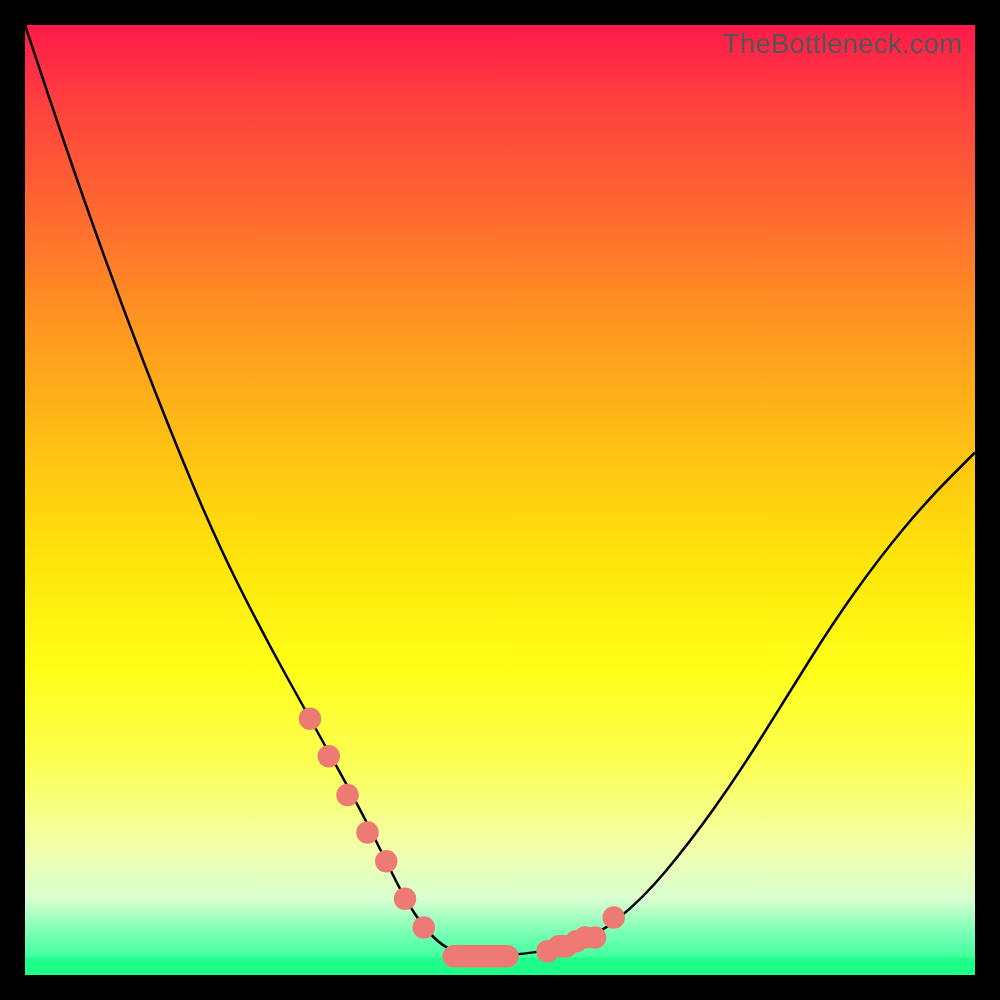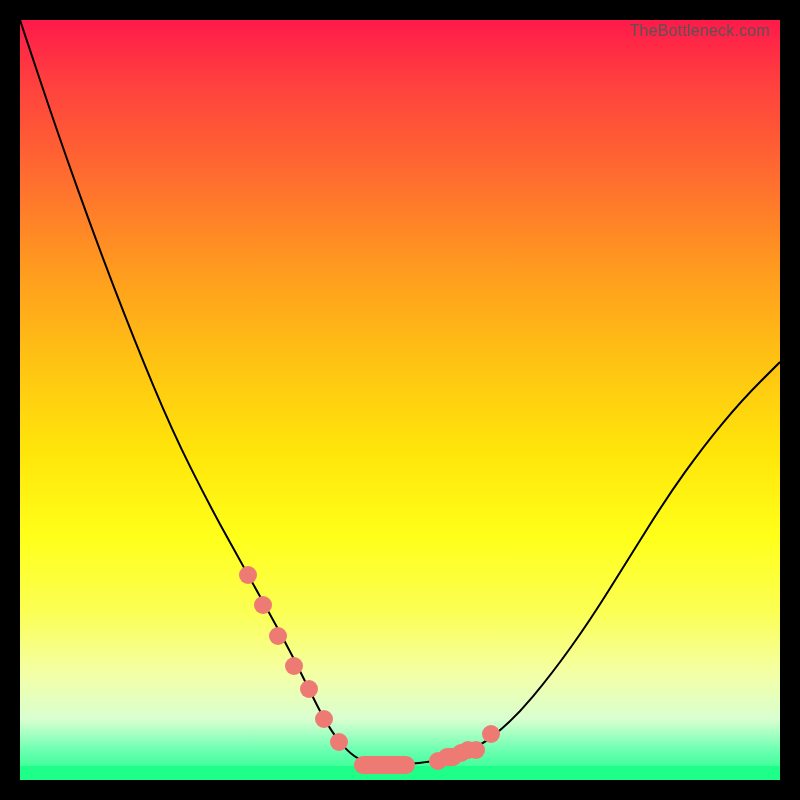--- a/index.html
+++ b/index.html
@@ -53,21 +53,21 @@
     left: 0;
     width: 100%;
     bottom: 0;
     height: 14px;
     background: #1eff8a;
   }
   .attribution {
     position: absolute;
     top: 2px;
     right: 10px;
-    font-size: 16px;
+    font-size: 22px;
     font-weight: 500;
     letter-spacing: 0.2px;
     color: #555;
   }
   svg.curve {
     position: absolute;
     top: 0;
     left: 0;
     width: 100%;
     height: 100%;

